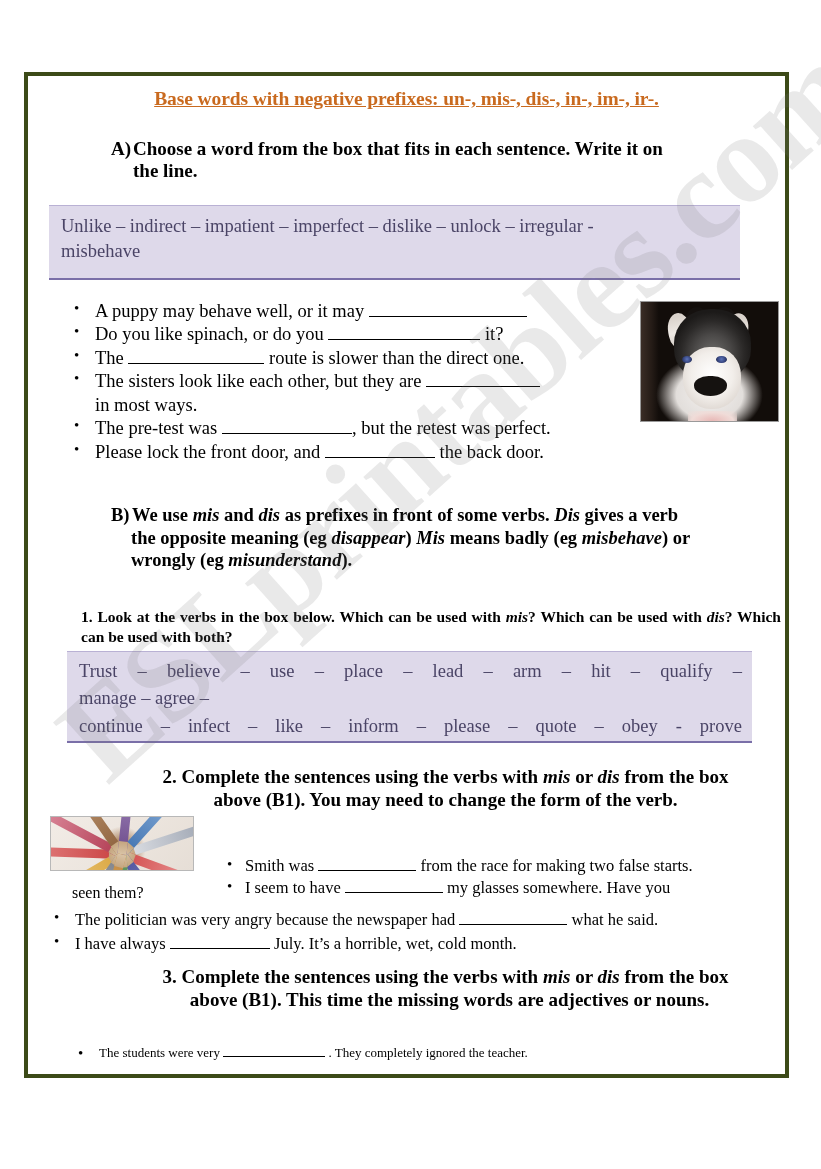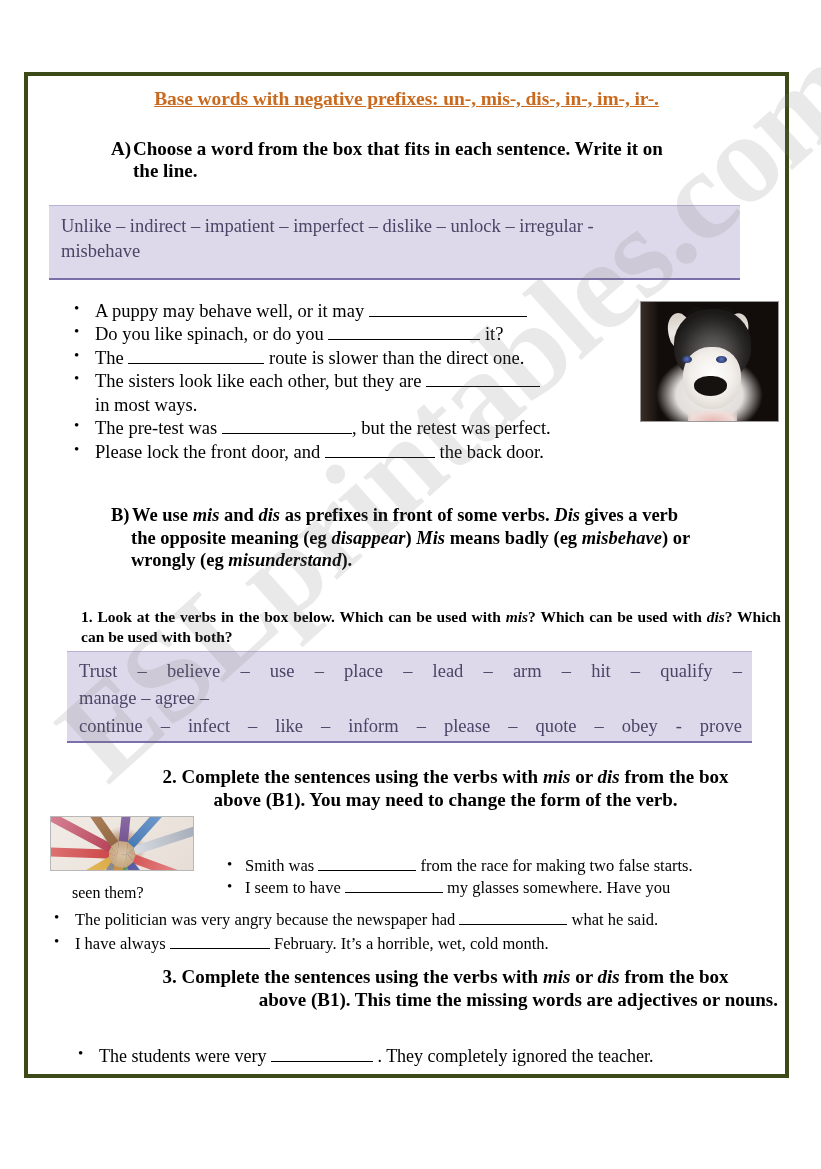--- a/index.html
+++ b/index.html
@@ -274,21 +274,21 @@
 
   .num-h {
     position: absolute;
     font-size: 19px;
     font-weight: bold;
     line-height: 1.2;
     text-align: center;
   }
   #head-2 { left: 85px; top: 678px; width: 665px; }
   #head-3 { left: 85px; top: 878px; width: 665px; }
-  #head-3 .l2 { display: block; text-align: right; margin-left: 8px; }
+  #head-3 .l2 { display: block; text-align: center; margin-left: 8px; }
   #head-2 .l2 { display: block; text-align: center; }
 
   #list2a {
     position: absolute;
     left: 193px;
     top: 767px;
     width: 556px;
     font-size: 16.5px;
   }
   #list2a > li { font-size: 16.5px; line-height: 1.35; padding-left: 24px; }
@@ -305,21 +305,21 @@
     top: 820px;
     width: 730px;
   }
   #list2b > li { font-size: 16.5px; line-height: 1.45; }
   #list3 {
     position: absolute;
     left: 44px;
     top: 955px;
     width: 700px;
   }
-  #list3 > li { font-size: 18px; line-height: 1.5; }
+  #list3 > li { font-size: 13px; line-height: 1.5; }
 </style>
 </head>
 <body>
 
 <div id="watermark">
   <div class="wm-text">ESLprintables.com</div>
 </div>
 
 <div id="sheet">
  <div class="inner">
@@ -398,21 +398,21 @@
   </div>
 
   <ul class="blist" id="list2a">
     <li><span>Smith was </span><span class="blank" style="width:98px"></span><span> from the race for making two false starts.</span></li>
     <li class="just"><span>I  seem  to  have </span><span class="blank" style="width:98px"></span><span>  my  glasses  somewhere.  Have  you</span></li>
   </ul>
   <div id="cont-seen">seen them?</div>
 
   <ul class="blist" id="list2b">
     <li><span>The politician was very angry because the newspaper had </span><span class="blank" style="width:108px"></span><span> what he said.</span></li>
-    <li><span>I have always </span><span class="blank" style="width:100px"></span><span> February. It’s a horrible, wet, cold month.</span></li>
+    <li><span>I have always </span><span class="blank" style="width:100px"></span><span> July. It’s a horrible, wet, cold month.</span></li>
   </ul>
 
   <div class="num-h" id="head-3">
     <span>3. Complete the sentences using the verbs with </span><i>mis</i><span> or </span><i>dis</i><span> from the box</span>
     <span class="l2">above (B1). This time the missing words are adjectives or nouns.</span>
   </div>
 
   <ul class="blist" id="list3">
     <li><span>The students were very </span><span class="blank" style="width:102px"></span><span> . They completely ignored the teacher.</span></li>
   </ul>

